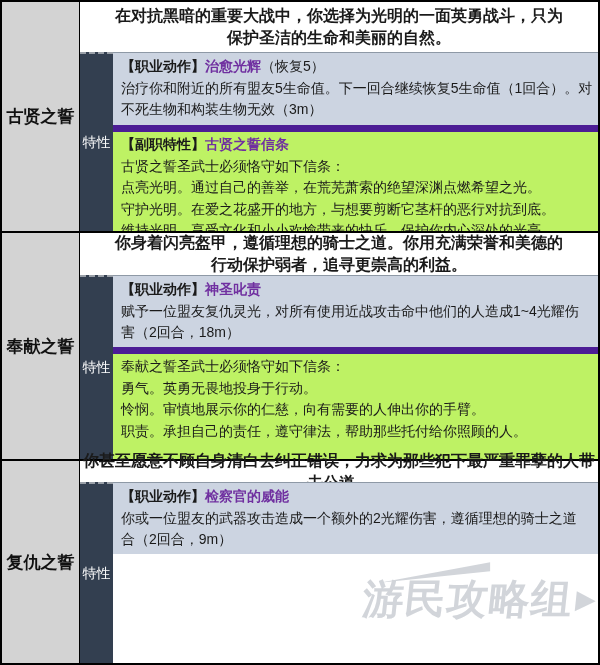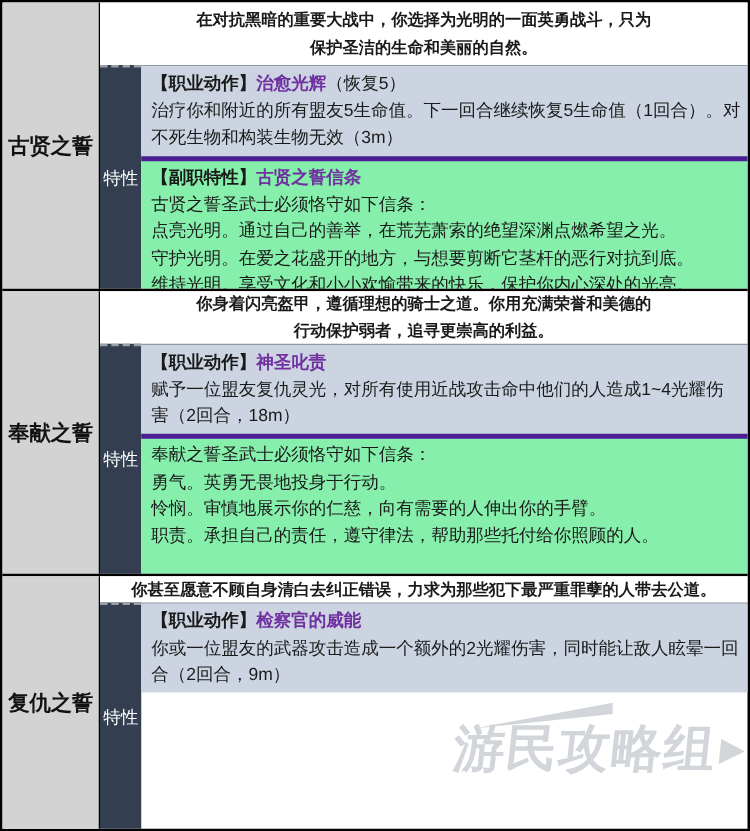--- a/index.html
+++ b/index.html
@@ -31,35 +31,35 @@
   .oath-row:last-child{flex:1;}
   .name-cell{
     grid-area:name;background:var(--left-col);
     border-right:1px solid var(--table-border);
     display:flex;align-items:center;justify-content:center;
     font-weight:bold;font-size:17px;color:#111;
   }
   .desc-cell{
     grid-area:desc;background:#fff;
     display:flex;flex-direction:column;align-items:center;justify-content:center;
-    font-weight:bold;font-size:13px;line-height:22px;text-align:center;
+    font-weight:bold;font-size:16px;line-height:22px;text-align:center;
   }
   .trait-cell{
     grid-area:trait;background:var(--dark-cell);color:#fff;
     display:flex;align-items:center;justify-content:center;
     font-weight:normal;font-size:14px;
     border-top:2px dashed #9aa0a8;
   }
   .content-cell{
     grid-area:content;display:flex;flex-direction:column;
     border-top:1px solid #8e99a6;
   }
   .block{overflow:hidden;}
   .block.prof{background:var(--action-block-bg);padding-top:3px;}
-  .block.creed{background:#86efac;border-top:4px solid #4c1d95;padding-top:2px;}
+  .block.creed{background:#bef264;border-top:7px solid #4c1d95;padding-top:2px;}
   .line{
     font-size:14px;line-height:21.5px;padding-left:8px;
     white-space:nowrap;overflow:hidden;
   }
   .line .b{font-weight:bold;}
   .ability{color:var(--accent-purple);font-weight:bold;cursor:pointer;margin-top:16px;}
   
   .o1 .desc-cell{height:50px;}
   .o1 .prof{height:72px;}
   .o1 .creed{height:106px;}
@@ -162,21 +162,21 @@
       <div>你甚至愿意不顾自身清白去纠正错误，力求为那些犯下最严重罪孽的人带去公道。</div>
     </div>
     <div class="trait-cell">
       <span>特性</span>
     </div>
     <div class="content-cell">
       <div class="block prof">
         <div class="line">
           <span class="b">【职业动作】</span><span class="ability">检察官的威能</span><span></span>
         </div>
-        <div class="line">你或一位盟友的武器攻击造成一个额外的2光耀伤害，同时能让敌人眩晕一回</div>
+        <div class="line">你或一位盟友的武器攻击造成一个额外的2光耀伤害，遵循理想的骑士之道</div>
         <div class="line">合（2回合，9m）</div>
       </div>
     </div>
   </section>
 
 </div>
 
 <div class="watermark">
   <span class="wm-swoosh"></span>
   <span class="wm-text">游民攻略组</span>

